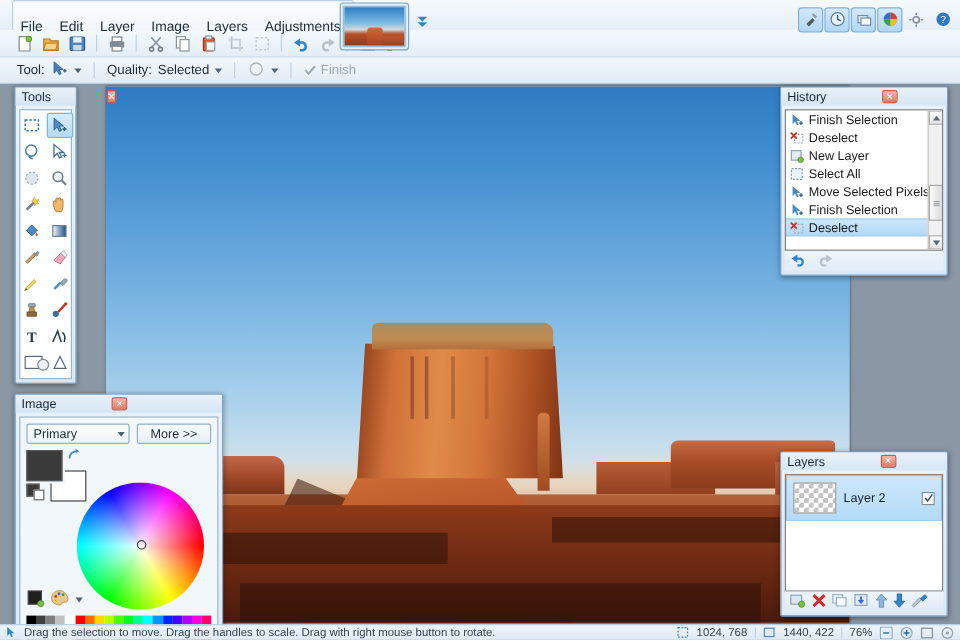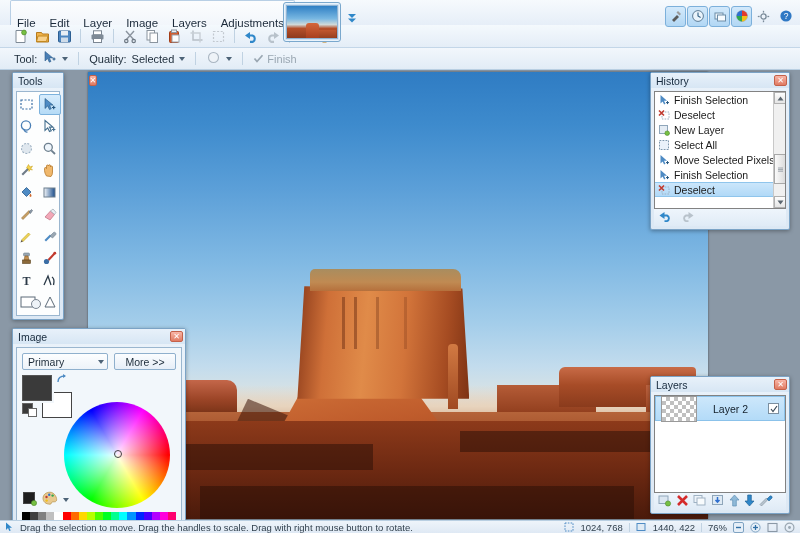--- a/index.html
+++ b/index.html
@@ -190,21 +190,21 @@
 
   
   .panel {
     position:absolute;
     background: linear-gradient(180deg,#eaf2fa 0%,#dce8f4 100%);
     border:1px solid #7ba3c6;
     box-shadow: 0 1px 4px rgba(0,0,0,.35);
     border-radius:2px;
   }
   .panel-head {
-    height:15px; display:flex; align-items:center; justify-content:space-between;
+    height:15px; display:flex; align-items:center; 
     padding:0 2px 0 5px;
     background: linear-gradient(180deg,#e8f1fa 0%,#d7e6f4 100%);
     font-size:10.5px; color:#16293c;gap:46px;
   }
   .panel-close {
     width:13px; height:11px; border-radius:2px;
     background: linear-gradient(180deg,#f8b5a6 0%,#e07a62 100%);
     border:1px solid #c4614a;
     display:flex; align-items:center; justify-content:center;
     color:#fff; font-size:8px; line-height:1;
@@ -308,21 +308,21 @@
   }
   .hist-toolbar {
     height:17px; display:flex; align-items:center; gap:5px; padding-left:4px;
     background: linear-gradient(180deg,#eef5fc 0%,#e0ebf6 100%);
   }
 
   
   #layers-panel { left:650px; top:376px; width:140px; }
   .layer-list { background:#fff; border:1px solid #828282; height:98px; }
   .layer-item {
-    height:25px; display:flex; align-items:center; gap:16px; padding:0 5px;
+    height:38px; display:flex; align-items:center; gap:6px; padding:0 5px;
   }
   .layer-item.selected {
     background: linear-gradient(180deg,#cde7fb 0%,#b3dbf8 100%);
     border:1px solid #8bc2ea;
   }
   .layer-thumb {
     width:36px; height:26px; border:1px solid #9a9a9a; flex-shrink:0;
   }
   .thumb-checker {
     background-image:

